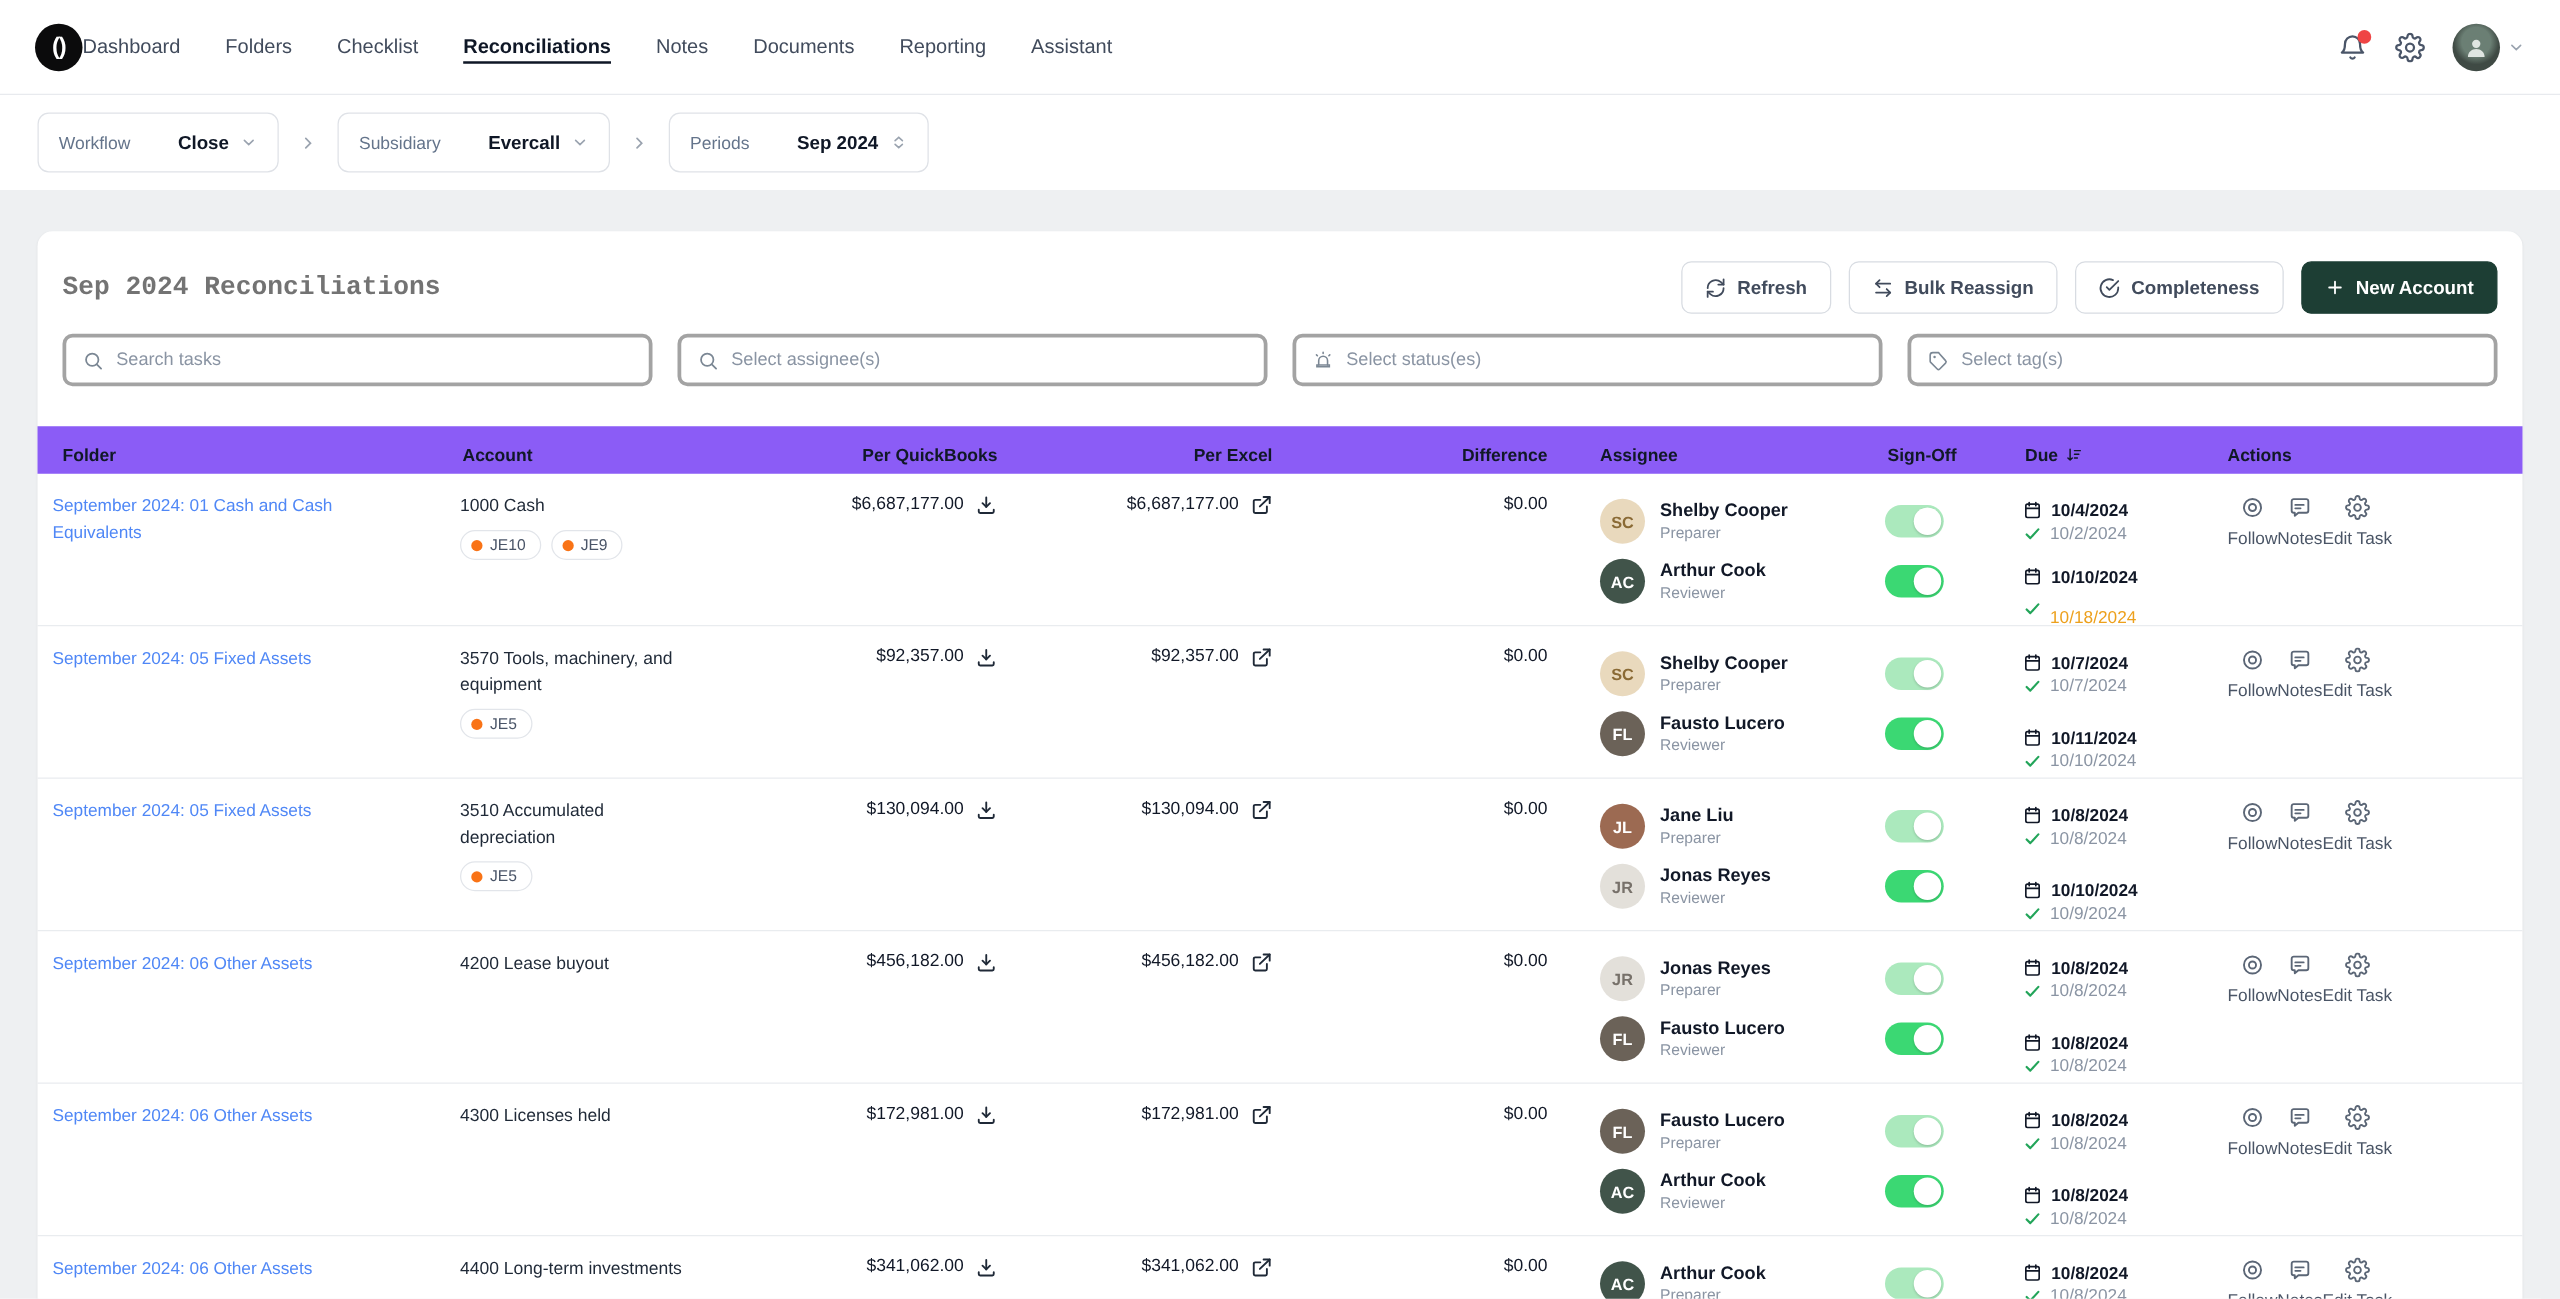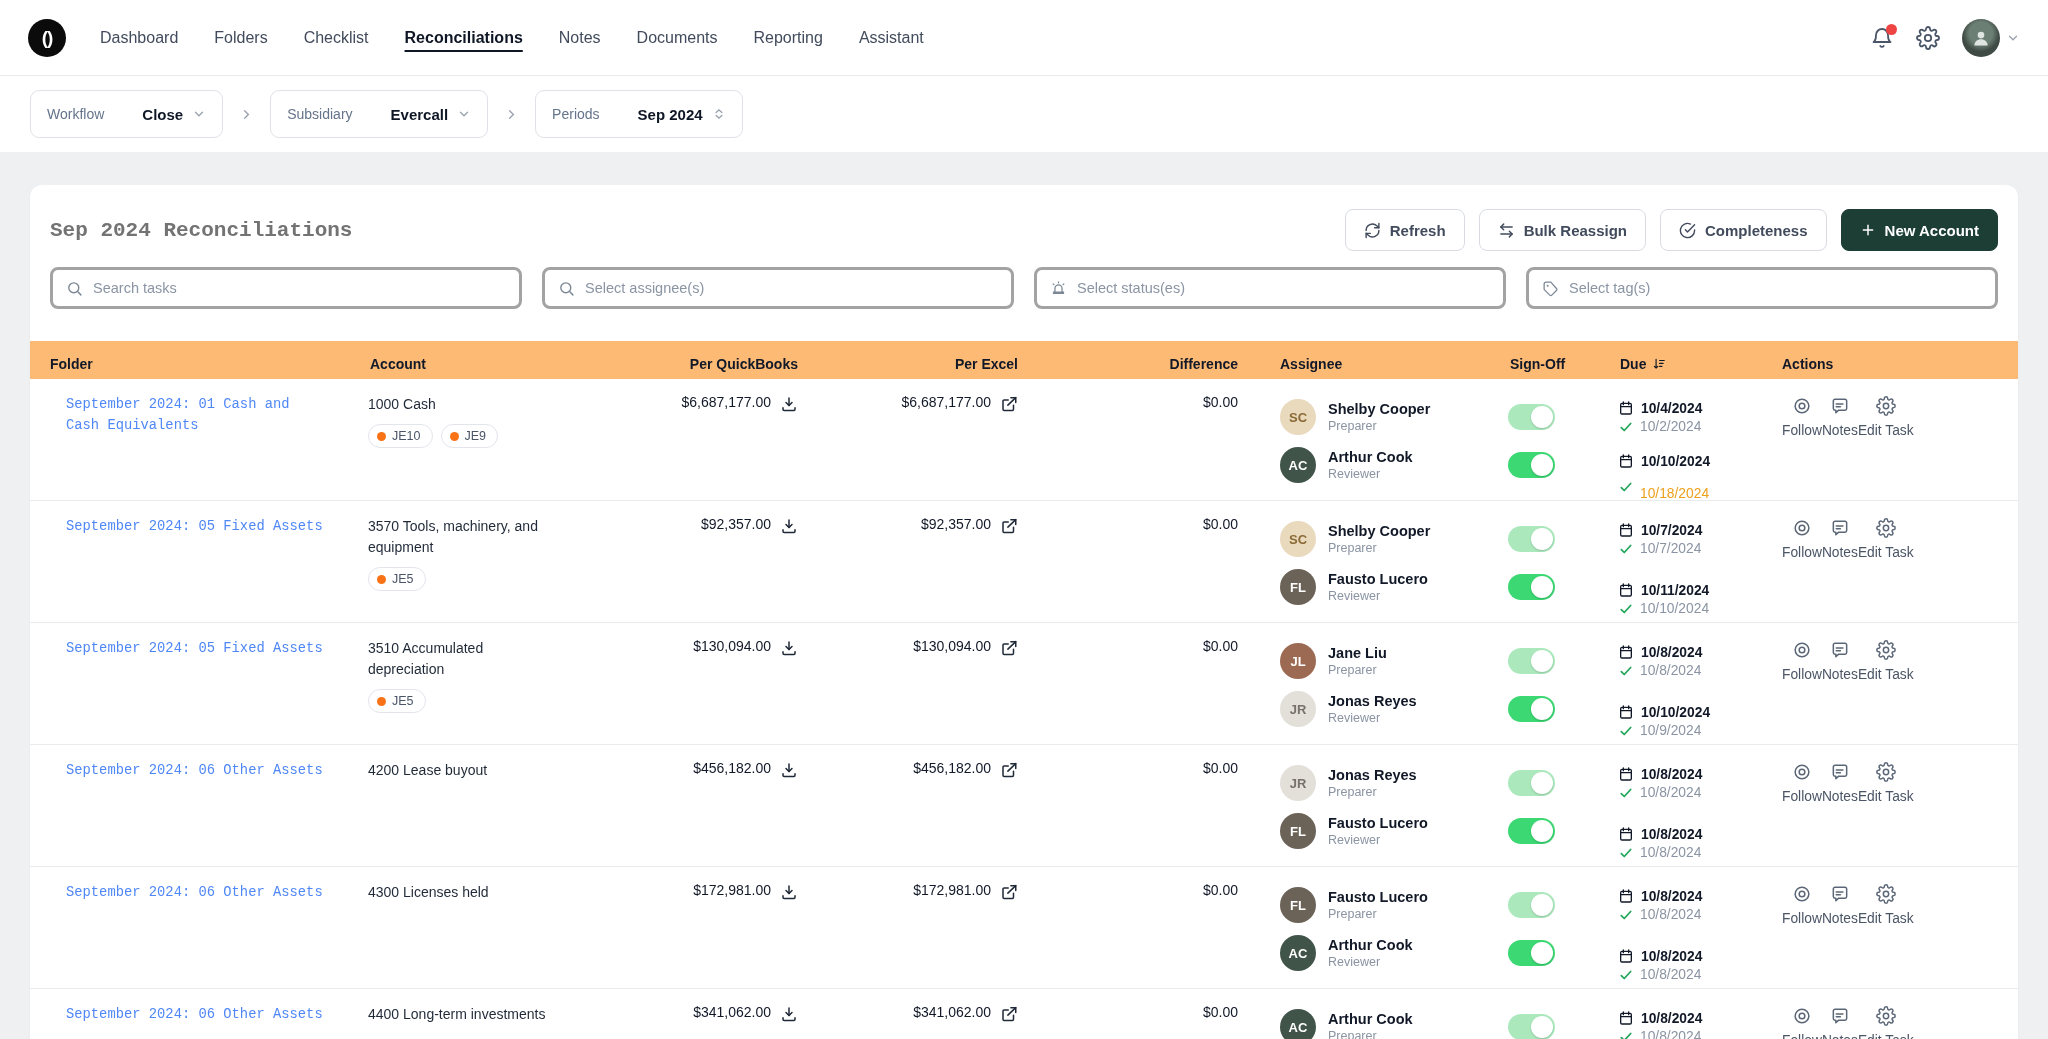--- a/index.html
+++ b/index.html
@@ -6,21 +6,21 @@
   html,body { width:2048px; height:1039px; overflow:hidden; }
   body { font-family:"Liberation Sans", sans-serif; background:#eef0f2; color:#111827; }
   svg { display:block; }
 
   
   .topbar { height:76px; background:#fff; border-bottom:1px solid #e8eaee;
             display:flex; align-items:center; padding:0 28px; }
   .logo { width:38px; height:38px; border-radius:50%; background:#0b0b0c; color:#fff;
           display:flex; align-items:center; justify-content:center;
           font-weight:700; font-size:19px; letter-spacing:-1px; }
-  .nav { display:flex; gap:36px; margin-left:34px; }
+  .nav { display:flex; gap:36px; }
   .nav a { text-decoration:none; color:#414b5c; font-size:16px; font-weight:500; }
   .nav a.active { color:#0f1726; font-weight:700; text-decoration:underline;
                   text-underline-offset:7px; text-decoration-thickness:2px; }
   .topbar-right { margin-left:auto; display:flex; align-items:center; gap:22px; }
   .icon-btn { background:none; border:none; cursor:pointer; position:relative; color:#4a5568; }
   .alert-dot { position:absolute; top:-2px; right:-3px; width:11px; height:11px;
                border-radius:50%; background:var(--alert-red,#ef4444); }
   .avatar-chip { display:flex; align-items:center; gap:6px; }
   .user-avatar { width:38px; height:38px; border-radius:50%;
                  background:radial-gradient(circle at 50% 38%, #6b7f74 0 38%, #3f4a44 60%);
@@ -55,31 +55,31 @@
 
   .searches { display:grid; grid-template-columns:repeat(4,1fr); gap:20px; padding:16px 20px 0; }
   .search-box { height:42px; border:3px solid #a3a3a3; border-radius:8px; display:flex;
                 align-items:center; gap:10px; padding:0 13px; background:#fff; color:#7b8794; }
   .search-box input { border:none; outline:none; flex:1; font-family:inherit; font-size:14.5px; color:#1f2937; }
   .search-box input::placeholder { color:#8a94a3; }
 
   
   .grid-cols { display:grid;
     grid-template-columns:338px 272px 170px 220px 220px 258px 110px 162px 238px; }
-  .thead { margin-top:32px; background:#fdba74; height:38px; align-items:center;
+  .thead { margin-top:32px; background:#8b5cf6; height:38px; align-items:center;
            font-size:14px; font-weight:700; color:#111827; }
   .th { padding-left:2px; }
   .th.first { padding-left:20px; }
   .th.num { text-align:right; padding-right:12px; }
   .th.assignee { padding-left:30px; }
   .th.due { display:flex; align-items:center; gap:6px; cursor:pointer; }
 
   .trow { border-bottom:1px solid #e9ecef; min-height:109px; align-items:start; }
   .cell { padding-top:15px; font-size:14px; }
-  .folder-cell { padding-left:36px; padding-right:44px;font-family:Liberation Mono, monospace; }
+  .folder-cell { padding-left:12px; padding-right:44px; }
   .folder-link { color:var(--link-blue,#4f87f6); font-size:13.8px; line-height:1.55;
                  text-decoration:none; }
   .account-name { color:#1f2937; line-height:1.5; max-width:182px; }
   .tags { display:flex; gap:8px; margin-top:9px; }
   .je-badge { display:inline-flex; align-items:center; gap:6px; height:24px; padding:0 11px 0 8px;
               border:1px solid #e2e5ea; border-radius:999px; background:#fff;
               font-size:12.5px; color:#4a5568; }
   .je-badge .dot { width:9px; height:9px; border-radius:50%; background:var(--tag-dot-orange,#f97316); }
   .cell.num { display:flex; justify-content:flex-end; gap:9px; padding-right:12px; color:#111827; }
   .cell-icon { color:#1f2937; cursor:pointer; margin-top:1px; }

